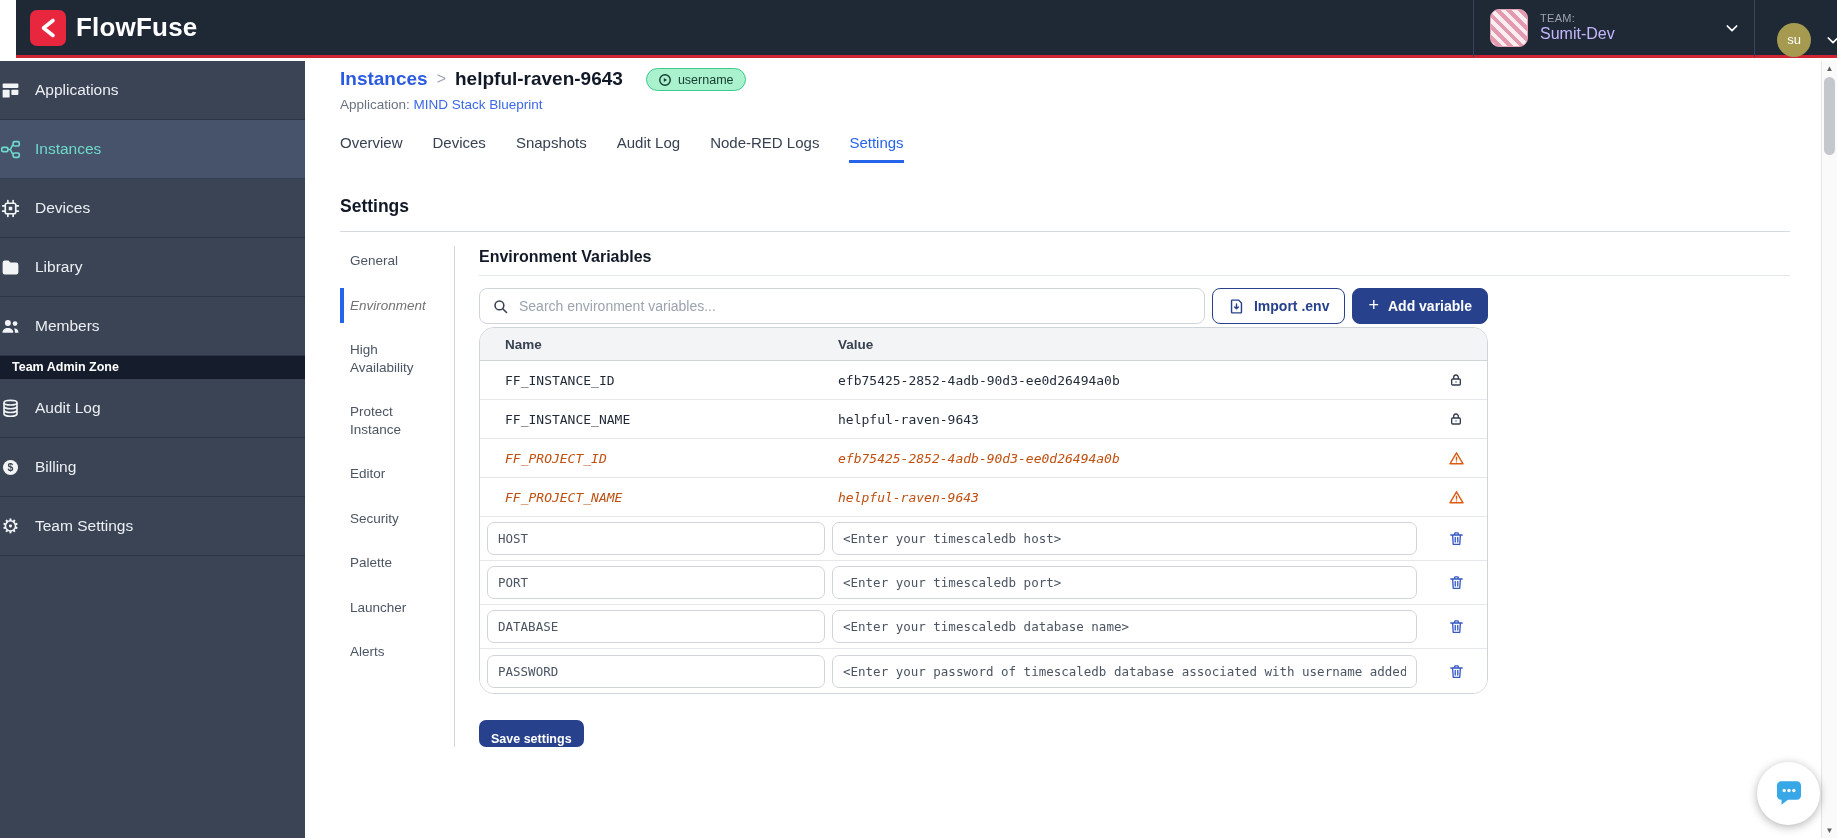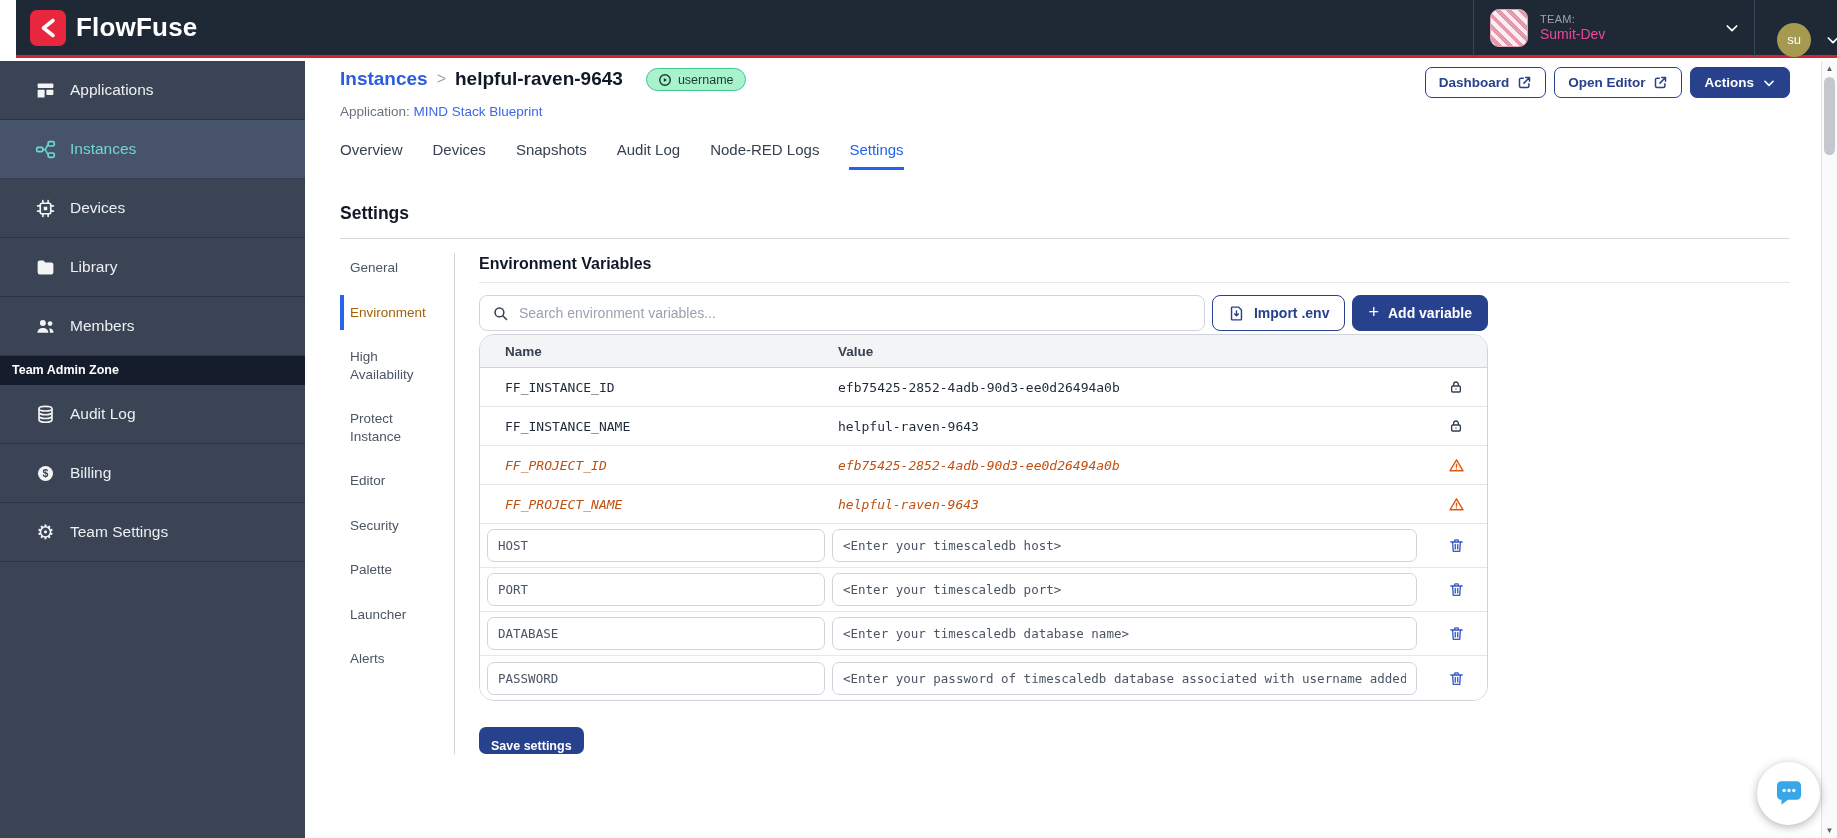--- a/index.html
+++ b/index.html
@@ -17,36 +17,36 @@
   .brand-name { color:#fff; font-size:26px; font-weight:bold; letter-spacing:.2px; }
   .tb-divider { width:1px; height:58px; background:#39445A; }
   .tb-right { margin-left:auto; display:flex; align-items:flex-end; height:58px; }
   .team-sel { display:flex; align-items:center; height:58px; padding:0 14px 0 16px;
               gap:12px; cursor:pointer; min-width:280px; }
   .team-avatar { width:38px; height:38px; border-radius:9px; background:#F2B8C6;
                  background-image:repeating-linear-gradient(45deg, rgba(255,255,255,.75) 0 4px, rgba(214,130,155,.55) 4px 8px);
                  border:1px solid #e3a2b4; }
   .team-meta { line-height:1.15; }
   .team-label { color:#9CA3AF; font-size:11px; letter-spacing:.3px; }
-  .team-name { color:#ec4899; font-size:14px; }
+  .team-name { color:#c4b5fd; font-size:16px; }
   .chev { color:#fff; margin-left:auto; }
   .user-sel { display:flex; align-items:center; gap:14px; padding:0 12px 0 22px; cursor:pointer; }
   .user-avatar { width:34px; height:34px; border-radius:50%; background:#A59A50;
                  color:#fff; font-size:13px; display:flex; align-items:center; justify-content:center; }
 
   
   .sidebar { position:absolute; left:0; top:61px; width:305px; height:777px;
              background:#3A4454; z-index:20; }
-  .side-item { height:59px; display:flex; align-items:center; gap:14px; padding-left:35px;
+  .side-item { height:59px; display:flex; align-items:center; gap:14px; 
                color:#ECEFF3; font-size:15.5px; cursor:pointer;
                border-bottom:1px solid rgba(20,26,38,.35); }
   .side-item .sicon { width:21px; height:21px; color:#F3F4F6; flex:0 0 auto; }
   .side-item.active { background:#47536A; color:#6FD9CC; }
   .side-item.active .sicon { color:#6FD9CC; }
-  .admin-zone { height:29px; background:#151D2C; color:#fff; font-size:12.5px; font-weight:bold;
+  .admin-zone { height:23px; background:#151D2C; color:#fff; font-size:12.5px; font-weight:bold;
                 display:flex; align-items:center; padding-left:12px;
                 border-bottom:1px solid rgba(20,26,38,.4); }
   .gear-glyph { font-size:20px; line-height:21px; width:21px; text-align:center; }
 
   
   .scrollbar { position:absolute; right:0; top:61px; width:16px; height:777px;
                background:#FAFAFA; border-left:1px solid #E4E4E4; z-index:25; }
   .sb-arrow { position:absolute; left:0; width:15px; text-align:center; color:#606060;
               font-size:8px; cursor:pointer; }
   .sb-thumb { position:absolute; left:2px; width:11px; border-radius:6px;
@@ -77,21 +77,21 @@
          border-bottom:3px solid transparent; }
   .tab.active { color:#2563EB; border-bottom-color:#2563EB; }
 
   .settings-title { margin-top:33px; font-size:17.5px; font-weight:bold; color:#111827; }
   .hr { height:1px; background:#D6DAE0; margin-top:14px; }
 
   .settings-body { display:flex; margin-top:14px; }
   .subnav { width:114px; padding-left:10px; padding-top:6px; }
   .subnav-item { font-size:13.5px; color:#4B5563; margin-bottom:27px; width:92px;
                  line-height:1.3; cursor:pointer; position:relative; }
-  .subnav-item.active { color:#a16207; }
+  .subnav-item.active { color:#737373;font-style:italic; }
   .subnav-item.active::before { content:""; position:absolute; left:-10px; top:-9px; bottom:-9px;
                                 width:4px; background:#2563EB; }
   .vdiv { width:1px; background:#D1D5DB; margin-right:24px; }
 
   .env-col { flex:1; padding-top:2px; }
   .env-title { font-size:16px; font-weight:bold; color:#111827; }
   .env-hr { height:1px; background:#E3E6EA; margin-top:9px; }
   .env-inner { width:1009px; }
 
   .search-row { display:flex; margin-top:12px; gap:7px; }
@@ -260,40 +260,20 @@
       <span class="crumb-sep">&gt;</span>
       <span class="crumb-current">helpful-raven-9643</span>
       <span class="badge-running">
         <svg width="14" height="14" viewBox="0 0 24 24">
             <circle cx="12" cy="12" r="9" fill="none" stroke="#173B2F" stroke-width="2.4"></circle>
             <path d="M10 8.6l5.4 3.4-5.4 3.4z" fill="#173B2F"></path>
           </svg>
         <span>username</span>
       </span>
     </div>
-    <div class="head-btns">
-      <button class="btn">
-        <span>Dashboard</span>
-        <svg width="15" height="15" viewBox="0 0 24 24">
-            <path d="M10 5H6.5A2.5 2.5 0 004 7.5v10A2.5 2.5 0 006.5 20h10a2.5 2.5 0 002.5-2.5V14M14 4h6v6M20 4l-9 9" fill="none" stroke="currentColor" stroke-width="2.4" stroke-linecap="round" stroke-linejoin="round"></path>
-          </svg>
-      </button>
-      <button class="btn">
-        <span>Open Editor</span>
-        <svg width="15" height="15" viewBox="0 0 24 24">
-            <path d="M10 5H6.5A2.5 2.5 0 004 7.5v10A2.5 2.5 0 006.5 20h10a2.5 2.5 0 002.5-2.5V14M14 4h6v6M20 4l-9 9" fill="none" stroke="currentColor" stroke-width="2.4" stroke-linecap="round" stroke-linejoin="round"></path>
-          </svg>
-      </button>
-      <button class="btn primary">
-        <span>Actions</span>
-        <svg width="14" height="14" viewBox="0 0 24 24">
-            <path d="M5 9l7 7 7-7" fill="none" stroke="currentColor" stroke-width="2.8" stroke-linecap="round" stroke-linejoin="round"></path>
-          </svg>
-      </button>
-    </div>
   </div>
 
   <div class="app-line">
     <span>Application:</span>
     <a>MIND Stack Blueprint</a>
   </div>
 
   <div class="tabs">
     <span class="tab">Overview</span>
     <span class="tab">Devices</span>

